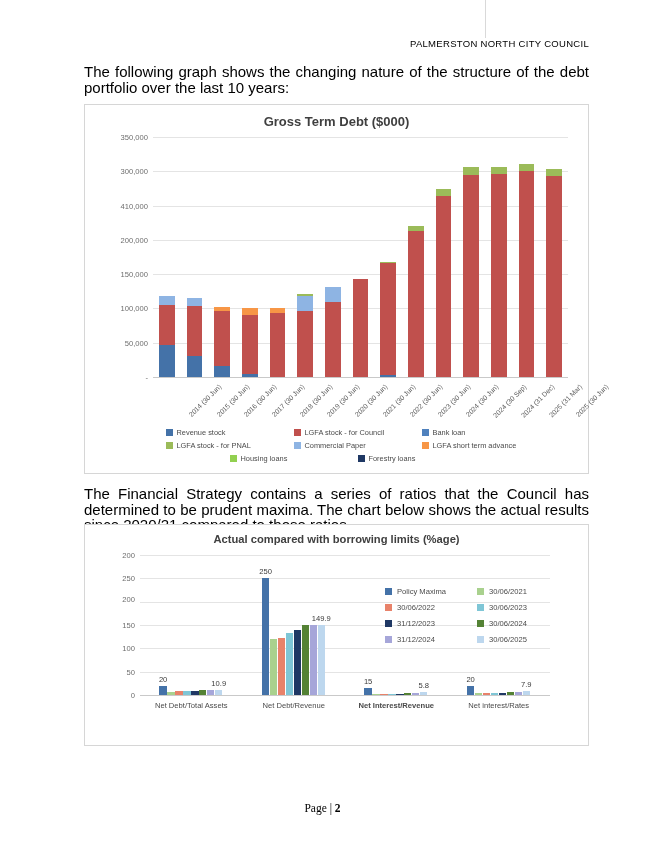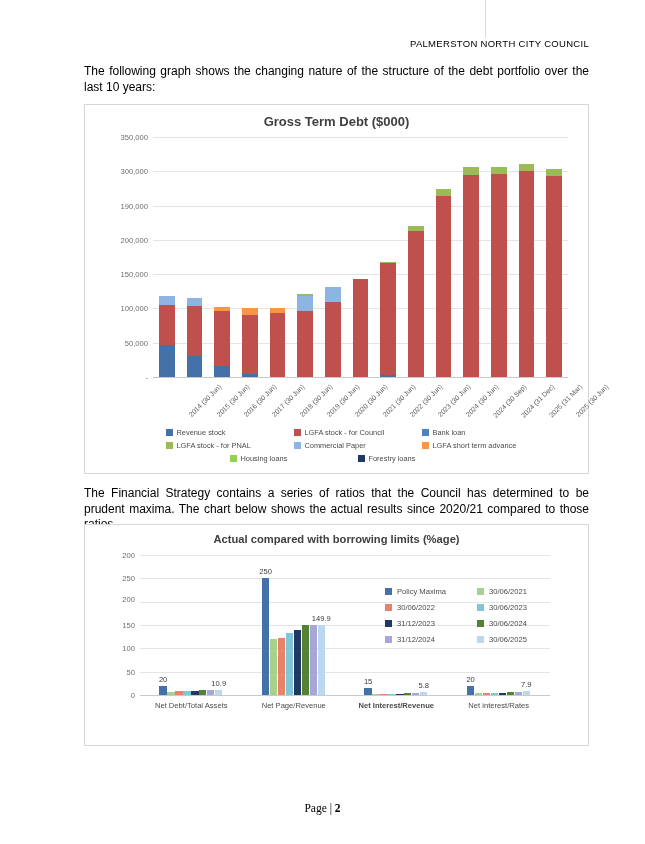--- a/index.html
+++ b/index.html
@@ -18,21 +18,21 @@
     position:absolute;left:60px;top:0;width:425px;height:38px;
     border-right:1px solid #d9d9d9;
   }
   .header-text{
     position:absolute;right:56px;top:38px;
     font-size:9.5px;letter-spacing:.3px;color:#000;
   }
 
   .body-text{
     position:absolute;left:84px;width:505px;
-    font-size:12px;line-height:15.5px;text-align:justify;color:#000;
+    font-size:15px;line-height:15.5px;text-align:justify;color:#000;
   }
   #intro-text{top:64px;}
   #ratio-text{top:486px;}
 
   
   .chart-box{
     position:absolute;
     border:1px solid #d6d6d6;
     background:#fff;
     box-sizing:border-box;
@@ -113,21 +113,21 @@
         <div class="ytick" style="top: 240px;">-</div>
         <div class="gridline" style="top: 205.714px;"></div>
         <div class="ytick" style="top: 205.714px;">50,000</div>
         <div class="gridline" style="top: 171.429px;"></div>
         <div class="ytick" style="top: 171.429px;">100,000</div>
         <div class="gridline" style="top: 137.143px;"></div>
         <div class="ytick" style="top: 137.143px;">150,000</div>
         <div class="gridline" style="top: 102.857px;"></div>
         <div class="ytick" style="top: 102.857px;">200,000</div>
         <div class="gridline" style="top: 68.5714px;"></div>
-        <div class="ytick" style="top: 68.5714px;">190,000</div>
+        <div class="ytick" style="top: 68.5714px;">410,000</div>
         <div class="gridline" style="top: 34.2857px;"></div>
         <div class="ytick" style="top: 34.2857px;">300,000</div>
         <div class="gridline" style="top: 0px;"></div>
         <div class="ytick" style="top: 0px;">350,000</div>
         <div class="axis-baseline" style="top: 240px;"></div>
         <div class="bar-slot" style="left: 6.08667px; width: 15.4933px; height: 240px;">
           <div class="seg" style="background: rgb(68, 114, 168); height: 31.5429px; bottom: 0px;"></div>
           <div class="seg" style="background: rgb(192, 80, 77); height: 40.4571px; bottom: 31.5429px;"></div>
           <div class="seg" style="background: rgb(142, 180, 227); height: 8.91429px; bottom: 72px;"></div>
         </div>
@@ -273,21 +273,21 @@
         <div class="bar-slot" style="left: 75.0812px; width: 7.30825px; height: 5.08667px; background: rgb(189, 215, 238);"></div>
         <div class="grp-label" style="left: 0px; width: 102.5px; top: 146px;">Net Debt/Total Assets</div>
         <div class="bar-slot" style="left: 121.975px; width: 7.30825px; height: 116.667px; background: rgb(68, 114, 168);"></div>
         <div class="bar-slot" style="left: 129.919px; width: 7.30825px; height: 56px; background: rgb(169, 209, 142);"></div>
         <div class="bar-slot" style="left: 137.862px; width: 7.30825px; height: 56.9333px; background: rgb(232, 130, 106);"></div>
         <div class="bar-slot" style="left: 145.806px; width: 7.30825px; height: 62.0667px; background: rgb(127, 198, 214);"></div>
         <div class="bar-slot" style="left: 153.75px; width: 7.30825px; height: 65.3333px; background: rgb(31, 56, 100);"></div>
         <div class="bar-slot" style="left: 161.694px; width: 7.30825px; height: 70px; background: rgb(84, 130, 53);"></div>
         <div class="bar-slot" style="left: 169.637px; width: 7.30825px; height: 70px; background: rgb(166, 166, 217);"></div>
         <div class="bar-slot" style="left: 177.581px; width: 7.30825px; height: 69.9533px; background: rgb(189, 215, 238);"></div>
-        <div class="grp-label" style="left: 102.5px; width: 102.5px; top: 146px;">Net Page/Revenue</div>
+        <div class="grp-label" style="left: 102.5px; width: 102.5px; top: 146px;">Net Debt/Revenue</div>
         <div class="bar-slot" style="left: 224.475px; width: 7.30825px; height: 7px; background: rgb(68, 114, 168);"></div>
         <div class="bar-slot" style="left: 232.419px; width: 7.30825px; height: 1.02667px; background: rgb(169, 209, 142);"></div>
         <div class="bar-slot" style="left: 240.362px; width: 7.30825px; height: 0.933333px; background: rgb(232, 130, 106);"></div>
         <div class="bar-slot" style="left: 248.306px; width: 7.30825px; height: 1.21333px; background: rgb(127, 198, 214);"></div>
         <div class="bar-slot" style="left: 256.25px; width: 7.30825px; height: 1.49333px; background: rgb(31, 56, 100);"></div>
         <div class="bar-slot" style="left: 264.194px; width: 7.30825px; height: 2.05333px; background: rgb(84, 130, 53);"></div>
         <div class="bar-slot" style="left: 272.137px; width: 7.30825px; height: 2.42667px; background: rgb(166, 166, 217);"></div>
         <div class="bar-slot" style="left: 280.081px; width: 7.30825px; height: 2.70667px; background: rgb(189, 215, 238);"></div>
         <div class="grp-label" style="left: 205px; width: 102.5px; top: 146px; font-weight: bold;">Net Interest/Revenue</div>
         <div class="bar-slot" style="left: 326.975px; width: 7.30825px; height: 9.33333px; background: rgb(68, 114, 168);"></div>

